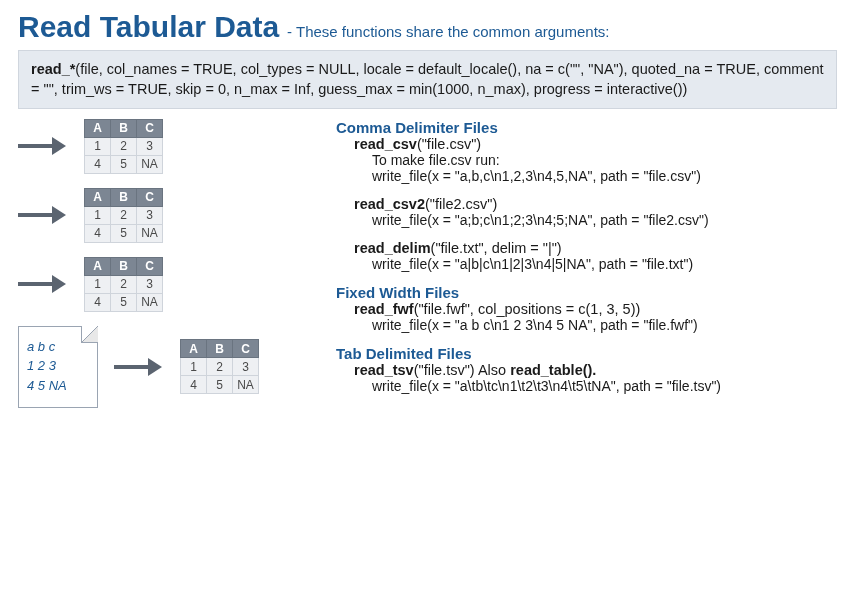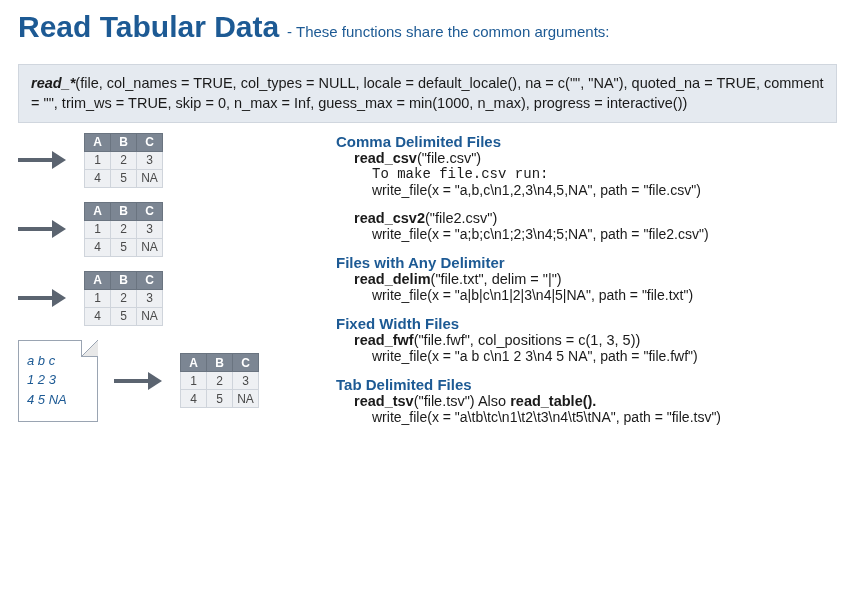--- a/index.html
+++ b/index.html
@@ -5,42 +5,42 @@
   * { box-sizing: border-box; margin: 0; padding: 0; }
   body {
     font-family: "Segoe UI", Arial, sans-serif;
     width: 855px;
     height: 599px;
     padding: 10px 18px;
     background: #fff;
     color: #1a1a1a;
     font-size: 14px;
   }
-  .heading { margin-bottom: 20px; }
+  .heading { margin-bottom: 6px; }
   .h1 {
     color: #1d5a94;
     font-size: 30px;
     font-weight: 700;
     display: inline;
   }
   .h1sub {
     color: #1d5a94;
     font-size: 15px;
     display: inline;
     margin-left: 4px;
   }
   .sigbox {
     background: #e5eaf0;
     border: 1px solid #d0d6de;
     padding: 8px 12px;
     font-size: 14.5px;
     line-height: 1.4;
     margin-bottom: 10px;
   }
-  .sigbox b { font-weight: 700; font-style: italic; }
+  .sigbox b { font-weight: 700; }
   .row {
     display: flex;
     align-items: flex-start;
     gap: 18px;
   }
   .col-left { width: 300px; flex: 0 0 300px; }
   .col-right { flex: 1; padding-top: 0; }
   .example {
     display: flex;
     align-items: center;
@@ -102,21 +102,21 @@
     background: #eef0f3;
     color: #4a4a4a;
     width: 26px; height: 18px;
     text-align: center;
     border: 1px solid #cfd4db;
   }
   .block { margin-bottom: 12px; }
   .btitle { color: #1d5a94; font-weight: 700; font-size: 15px; }
   .bcall { font-size: 14.5px; padding-left: 18px; }
   .bcall b { font-weight: 700; }
-  .bnote { padding-left: 36px; font-size: 14px; font-family: Liberation Mono, monospace; }
+  .bnote { padding-left: 36px; font-size: 14px; }
   .bwrite { padding-left: 36px; font-size: 14px; }
 </style>
 </head>
 <body>
 
 <div class="heading">
   <span class="h1">Read Tabular Data</span>
   <span class="h1sub">- These functions share the common arguments:</span>
 </div>
 
@@ -215,31 +215,30 @@
               <td>4</td>
               <td>5</td>
               <td>NA</td>
             </tr>
           </tbody>
         </table>
       </div>
     </div>
   <div class="col-right" id="blocks-col">
       <div class="block">
-        <div class="btitle">Comma Delimited Files</div>
+        <div class="btitle">Comma Delimiter Files</div>
         <div class="bcall"><b>read_csv</b>("file.csv")</div>
         <div class="bnote">To make file.csv run:</div>
         <div class="bwrite">write_file(x = "a,b,c\n1,2,3\n4,5,NA", path = "file.csv")</div>
       </div>
       <div class="block">
         <div class="bcall"><b>read_csv2</b>("file2.csv")</div>
         <div class="bwrite">write_file(x = "a;b;c\n1;2;3\n4;5;NA", path = "file2.csv")</div>
       </div>
       <div class="block">
-        <div class="btitle">Files with Any Delimiter</div>
         <div class="bcall"><b>read_delim</b>("file.txt", delim = "|")</div>
         <div class="bwrite">write_file(x = "a|b|c\n1|2|3\n4|5|NA", path = "file.txt")</div>
       </div>
       <div class="block">
         <div class="btitle">Fixed Width Files</div>
         <div class="bcall"><b>read_fwf</b>("file.fwf", col_positions = c(1, 3, 5))</div>
         <div class="bwrite">write_file(x = "a b c\n1 2 3\n4 5 NA", path = "file.fwf")</div>
       </div>
       <div class="block">
         <div class="btitle">Tab Delimited Files</div>

